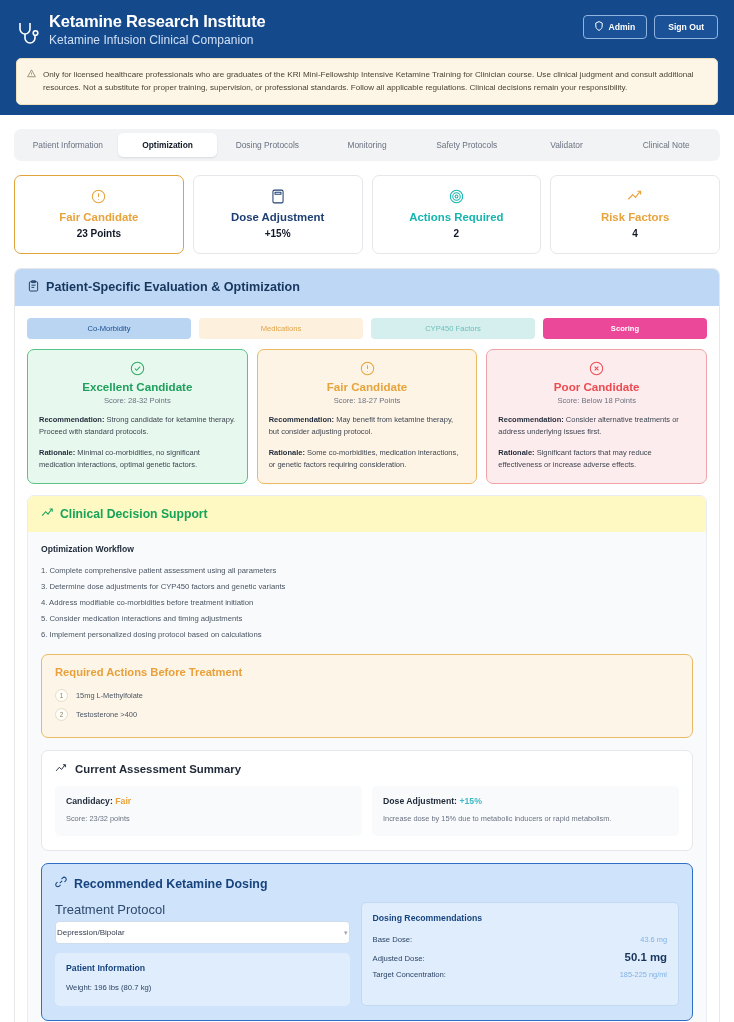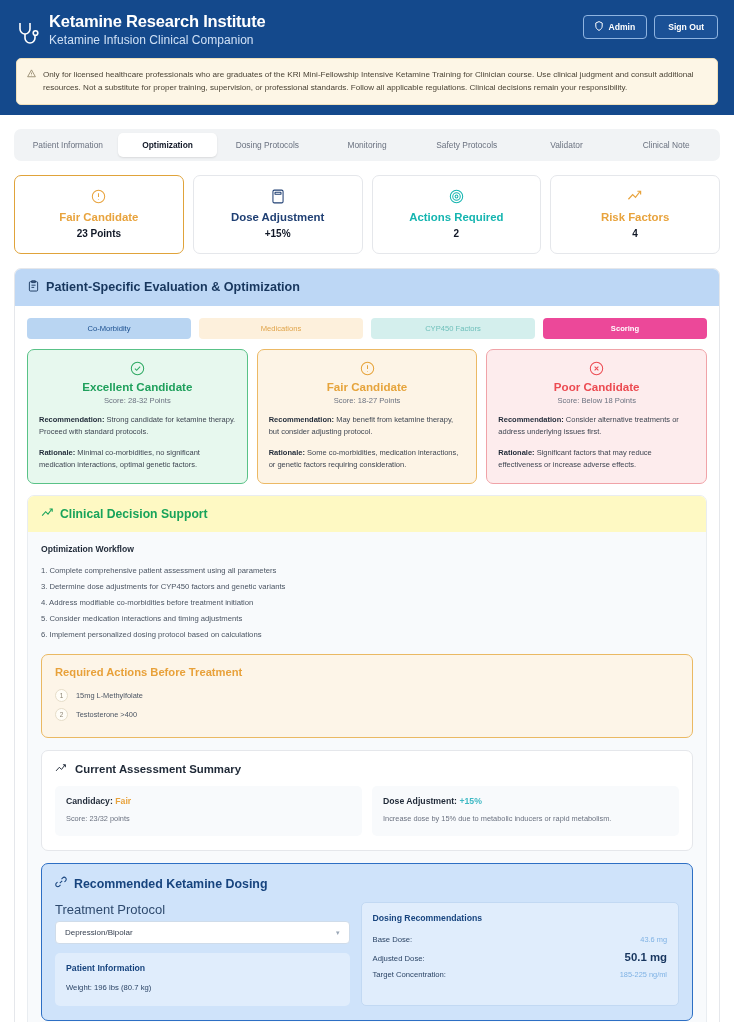--- a/index.html
+++ b/index.html
@@ -157,21 +157,21 @@
     margin-top:12px; background:#cfe3fa; border:1px solid #2d6fc4;
     border-radius:7px; padding:12px 13px 14px 13px;
   }
   .dos-title{ display:flex; align-items:center; gap:7px; color:#17447e; font-size:12.4px; font-weight:bold; }
   .dos-cols{ display:flex; gap:11px; margin-top:11px; }
   .dos-left{ flex:1; }
   .dos-right{ flex:1; background:#e0edfc; border:1px solid #c2d9f3; border-radius:5px; padding:10px 11px 11px 11px; }
   .fld-label{ font-size:13px; color:#2e4a6e; margin-bottom:4px; }
   .select{
     background:#ffffff; border:1px solid #cfdcea; border-radius:4px;
-    padding:6px 9px; font-size:8px; color:#374151;
+    padding:6px 1px; font-size:8px; color:#374151;
     display:flex; align-items:center; justify-content:space-between; cursor:pointer;
   }
   .caret{ color:#9aa7b6; font-size:7px; }
   .patient-box{ background:#e0edfc; border-radius:5px; padding:10px 11px 12px 11px; margin-top:9px; }
   .pb-title{ font-size:8.7px; font-weight:bold; color:#17447e; margin-bottom:7px; }
   .pb-line{ font-size:7.7px; color:#2c4566; padding:2.5px 0; }
   .dr-title{ font-size:8.7px; font-weight:bold; color:#17447e; margin-bottom:8px; }
   .dr-row{ display:flex; justify-content:space-between; align-items:baseline; padding:3.5px 0; }
   .dr-k{ font-size:7.7px; color:#2c4566; }
   .dr-v-light{ font-size:7.4px; color:#7fb2e4; }

